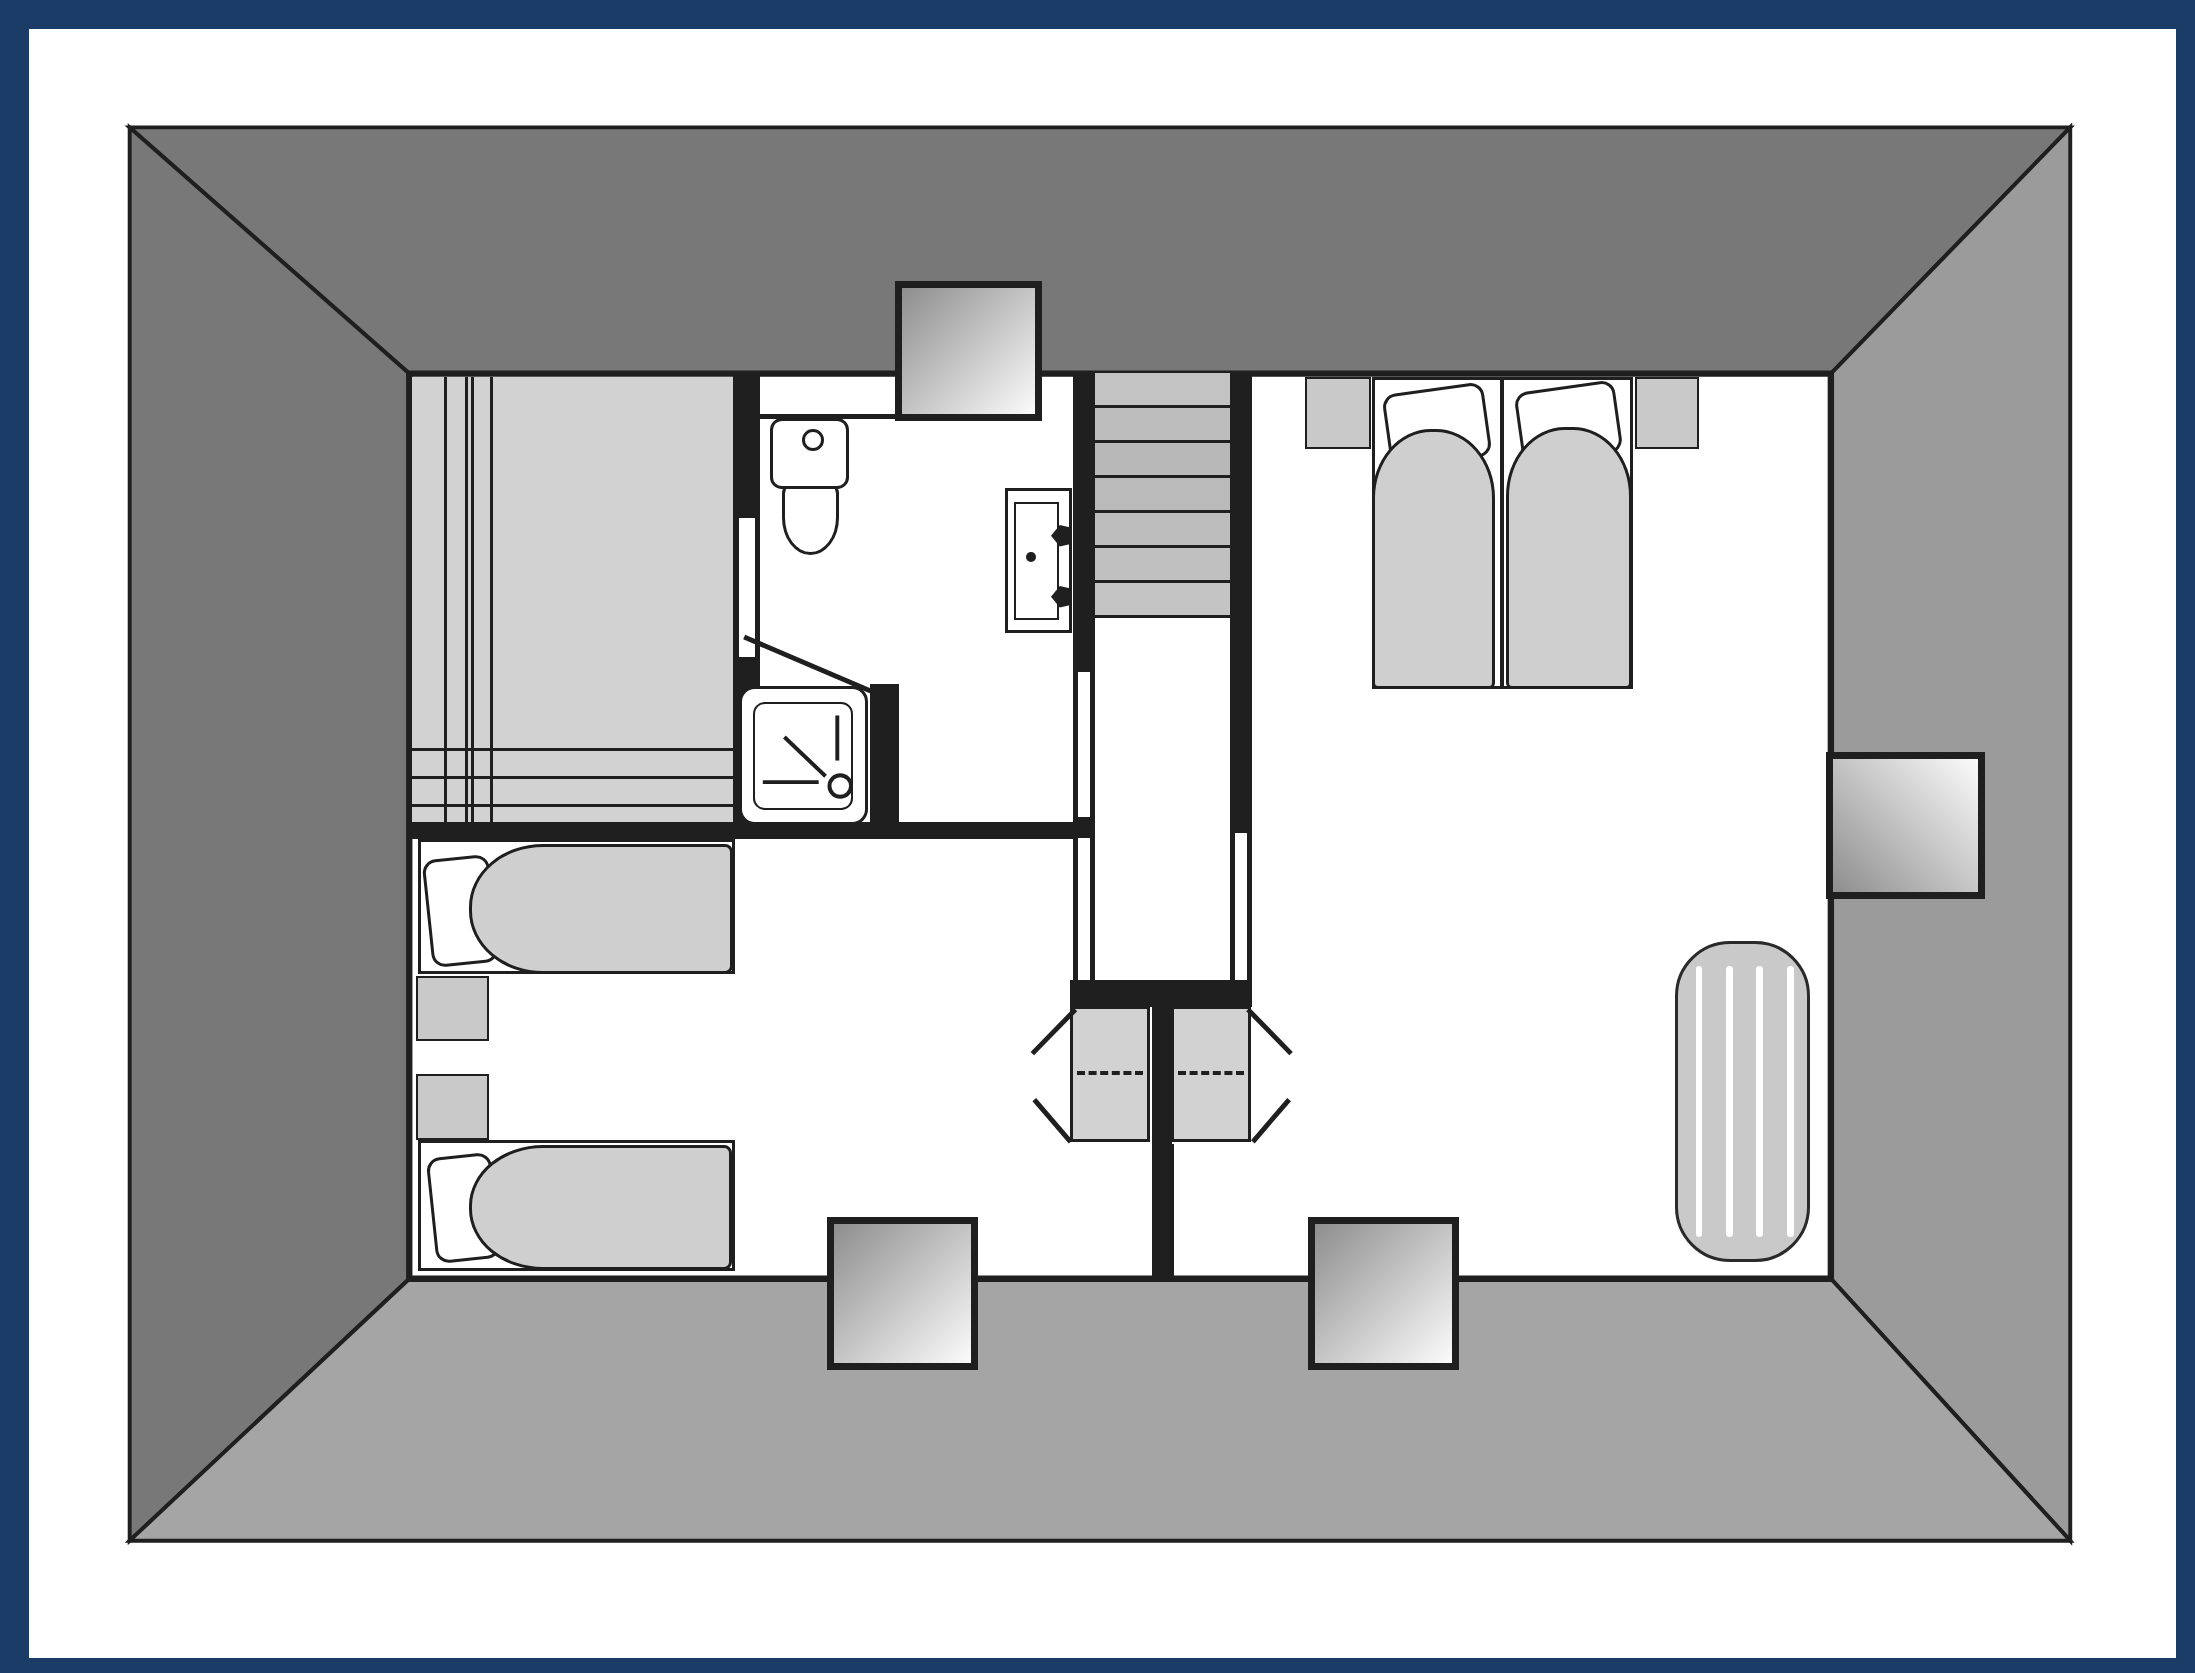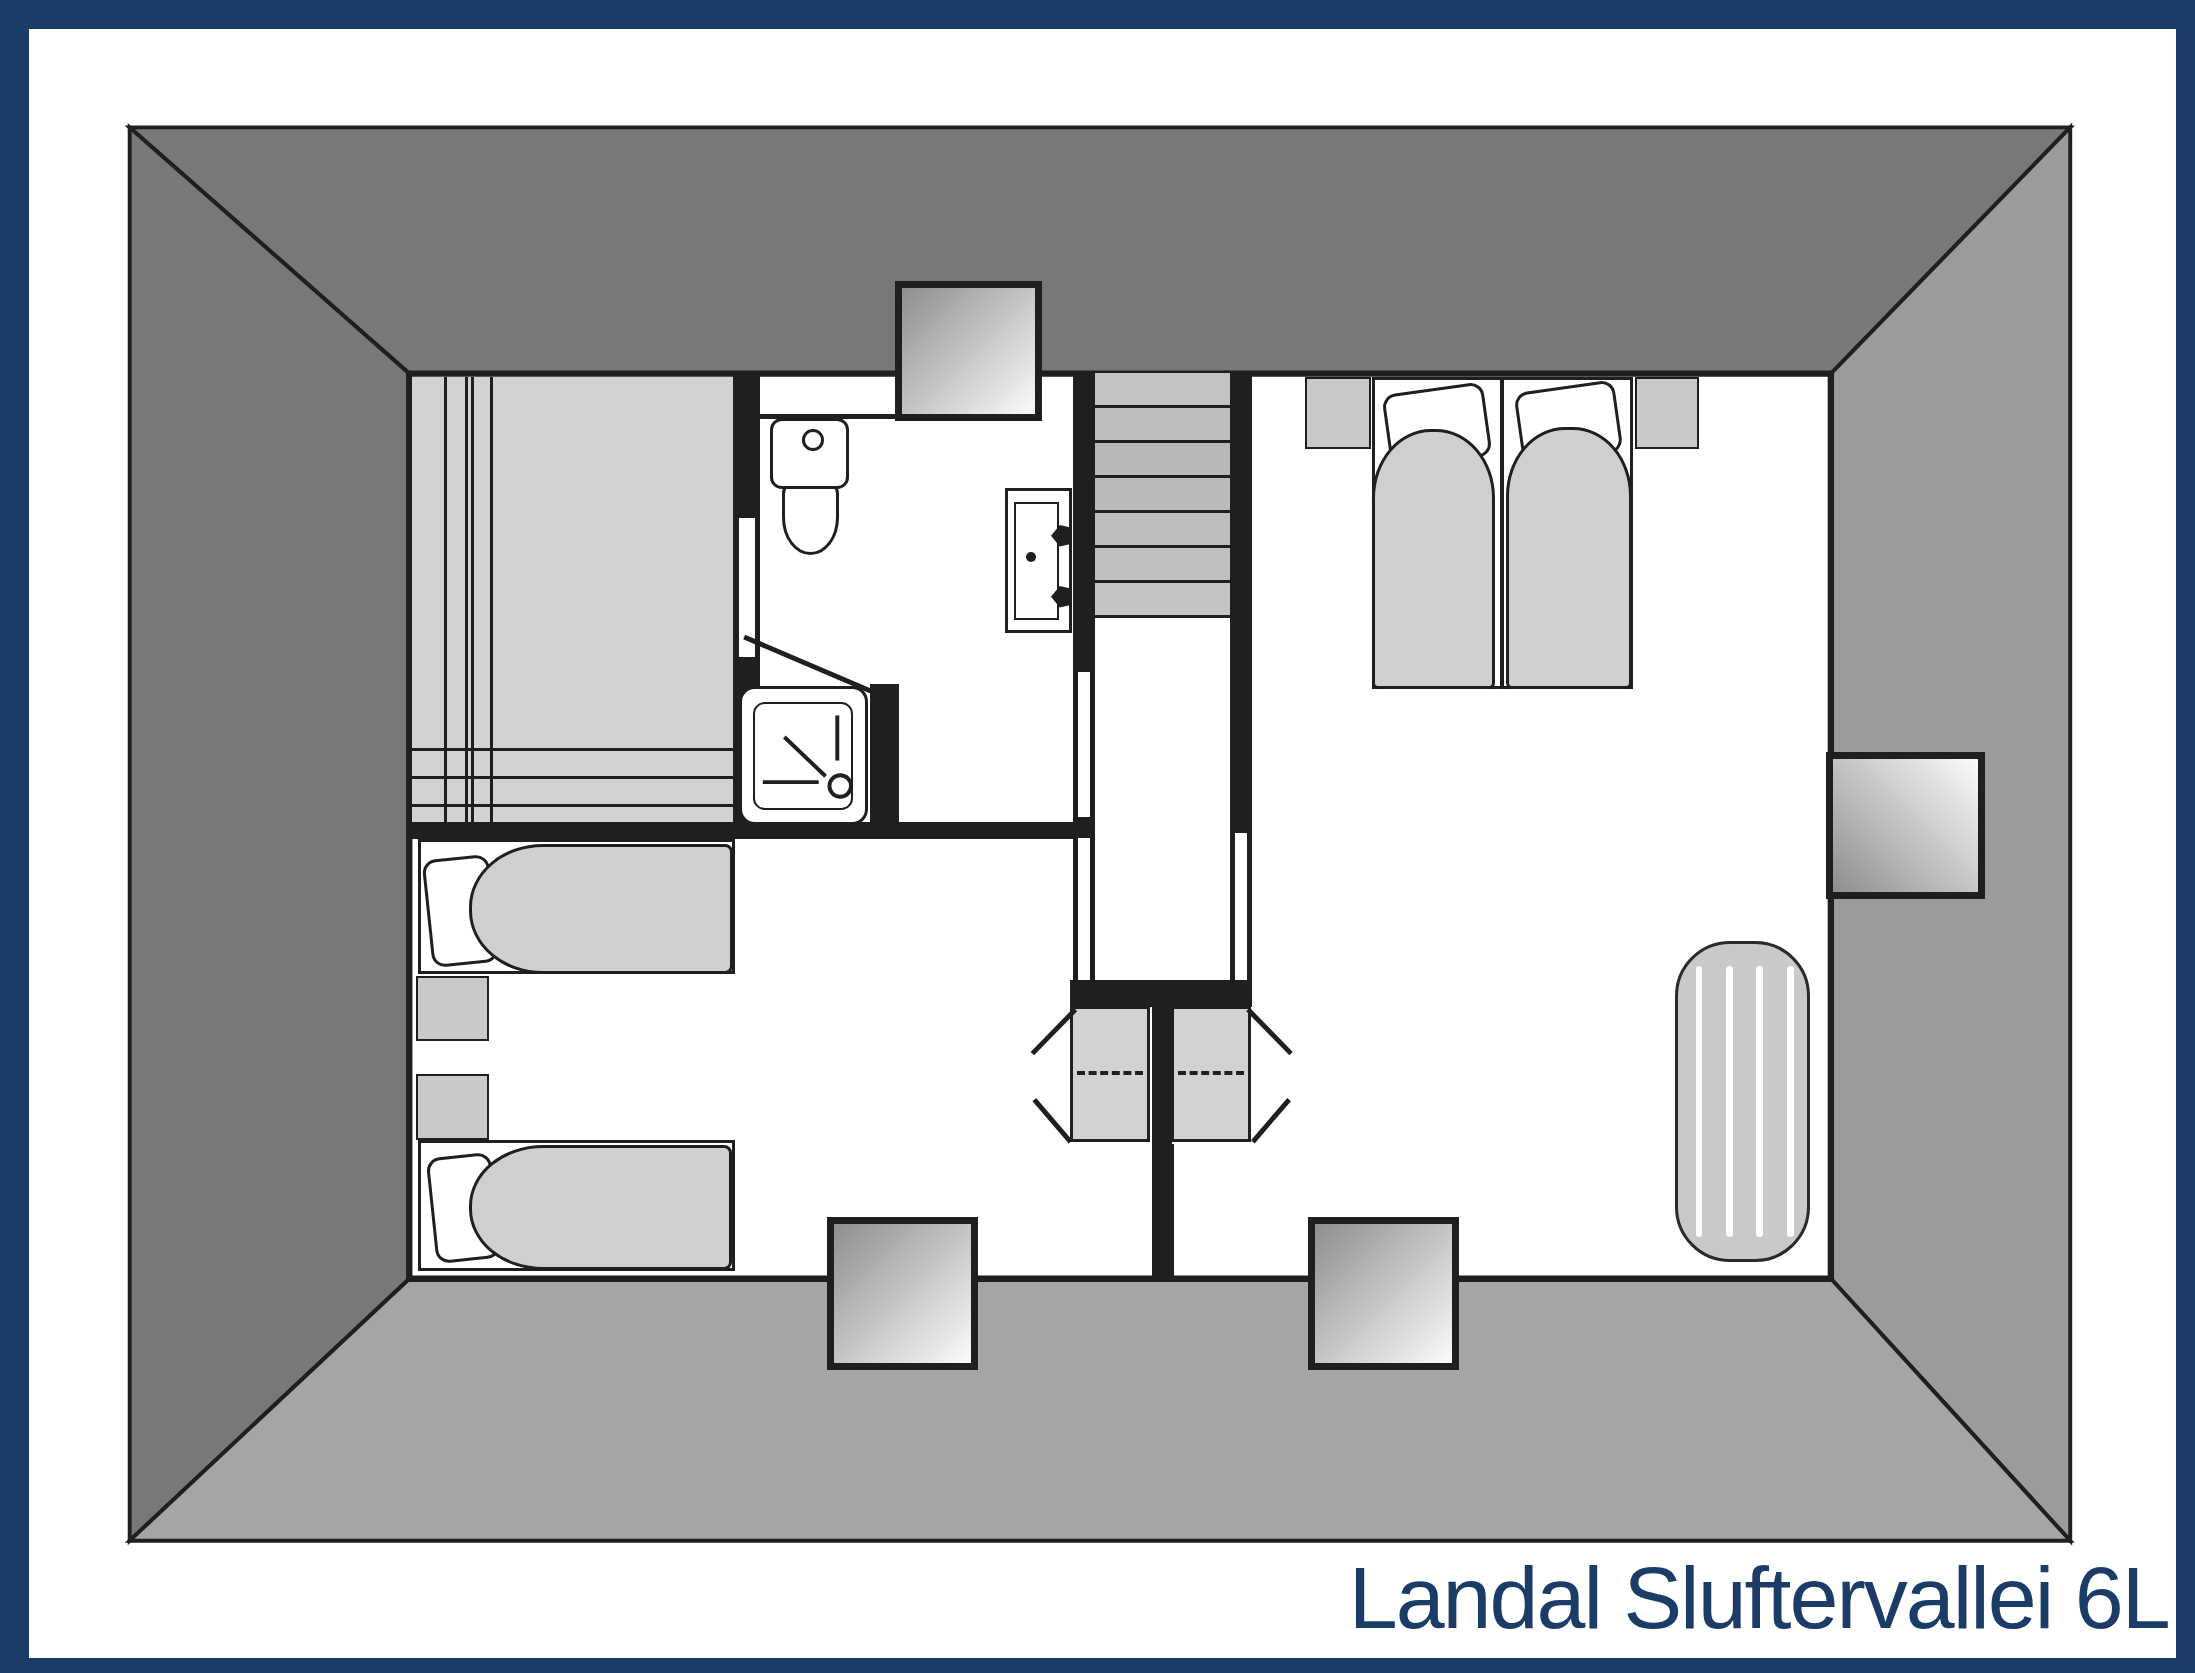--- a/index.html
+++ b/index.html
@@ -162,16 +162,15 @@
       <line x1="854" y1="730" x2="854" y2="776" stroke-width="4"></line>
       <line x1="778" y1="798" x2="835" y2="798" stroke-width="4"></line>
       <circle cx="857" cy="802" r="11" fill="#ffffff" stroke-width="4"></circle>
       <line x1="1097" y1="1030" x2="1053" y2="1075"></line>
       <line x1="1092" y1="1165" x2="1055" y2="1122"></line>
       <line x1="1273" y1="1030" x2="1317" y2="1075"></line>
       <line x1="1278" y1="1165" x2="1315" y2="1122"></line>
     </g>
   </svg>
 
-  <div id="title">Landal Sluftervallei 6L</div>
 
 </div>
 
 
 </body></html>

